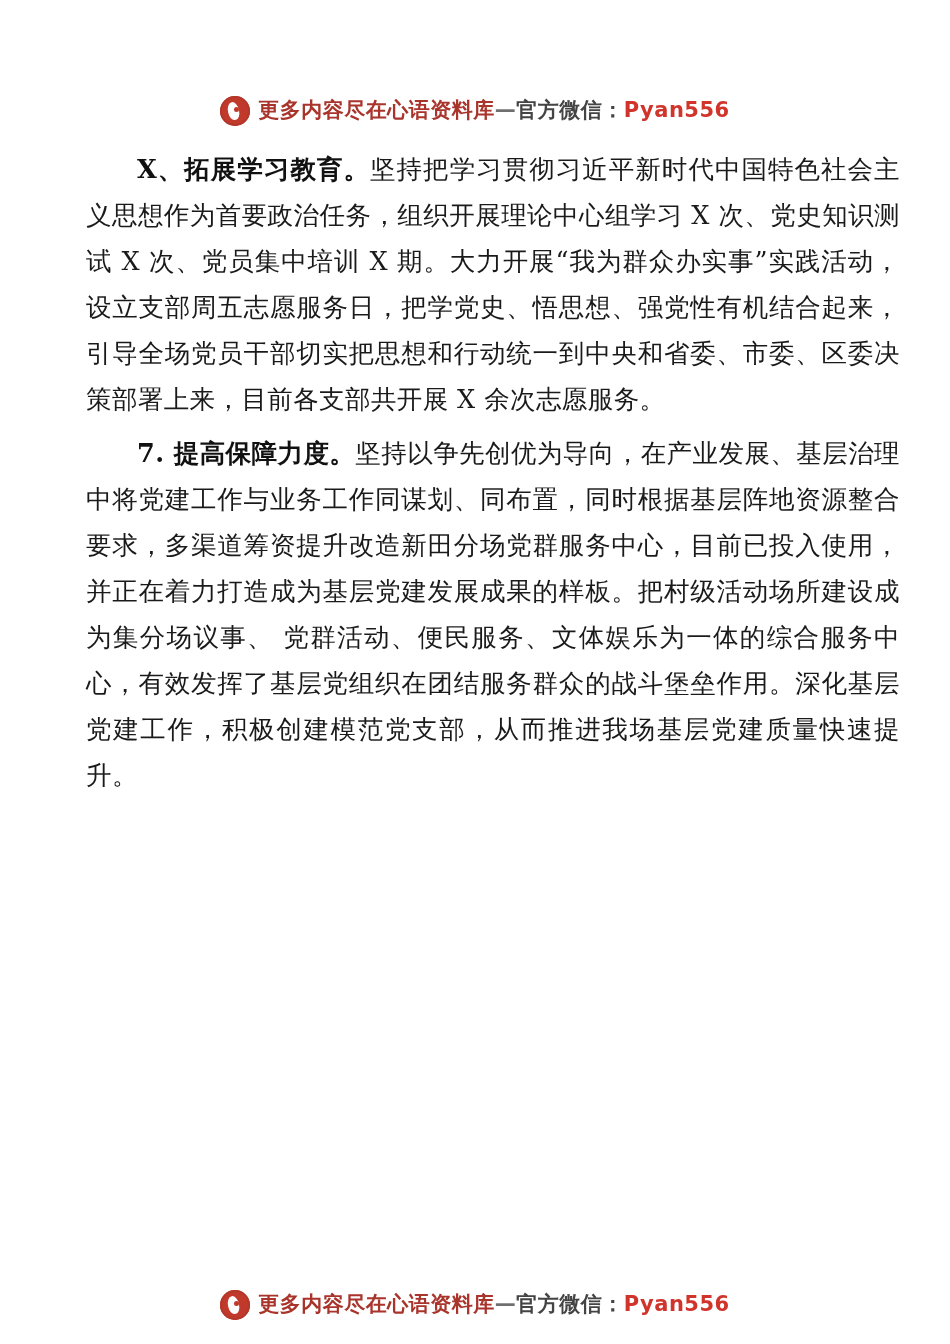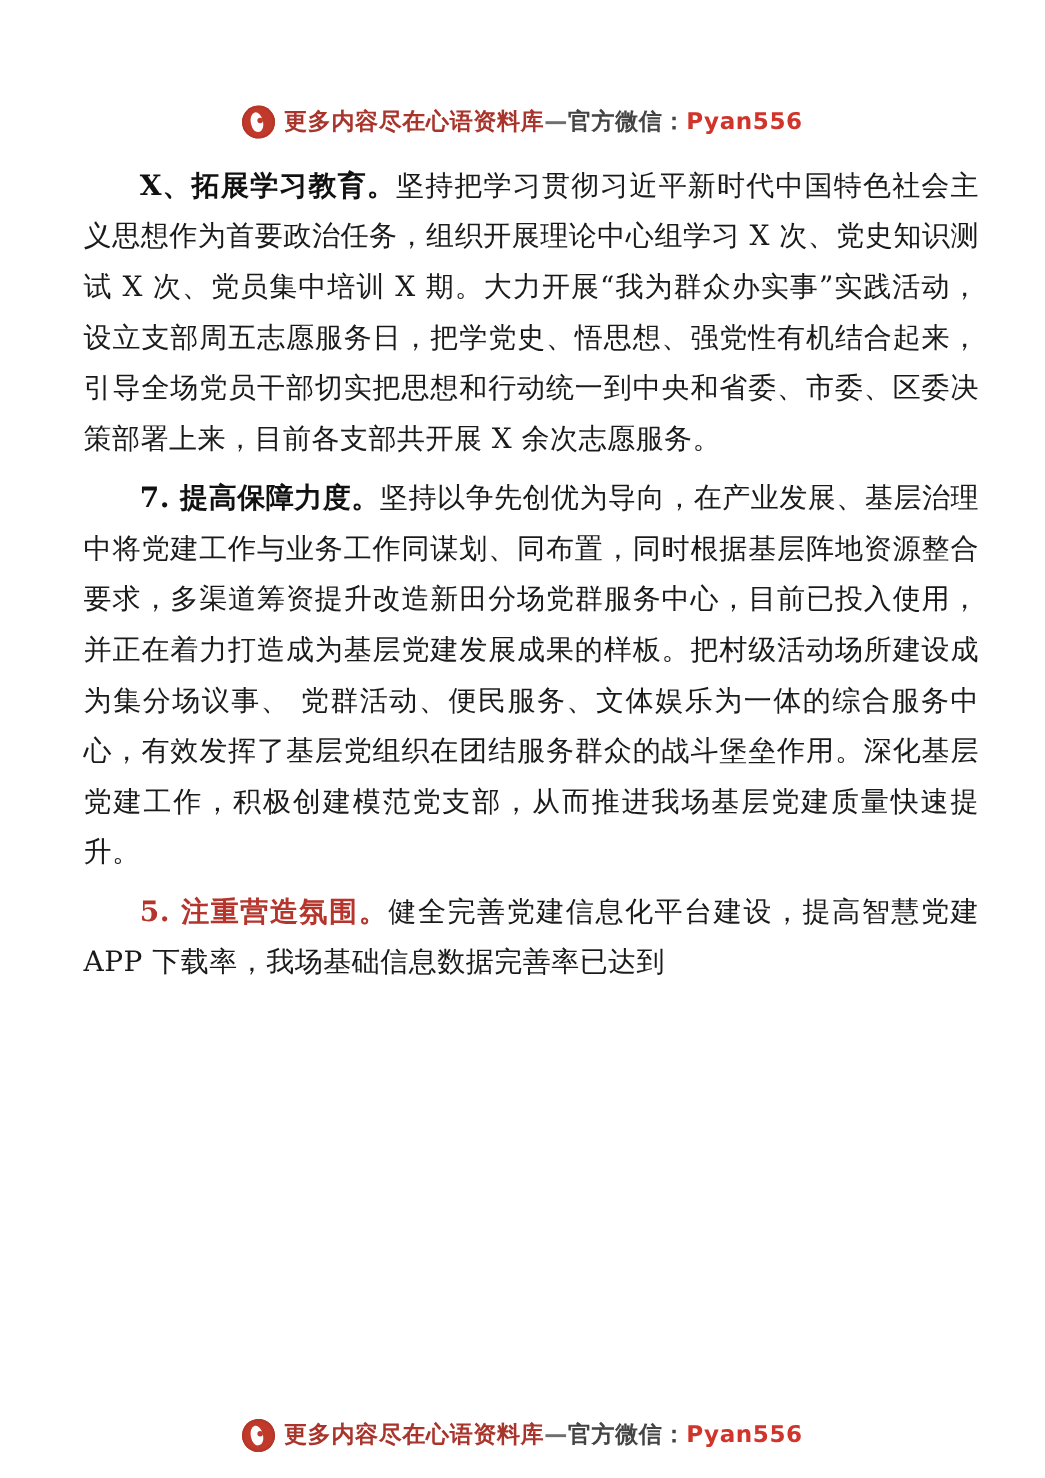--- a/index.html
+++ b/index.html
@@ -89,21 +89,21 @@
   }
   .wm-text .handle {
     color: #d0342b;
     font-weight: bold;
   }
 
   
   .content {
     position: absolute;
     top: 146px;
-    left: 76px;
+    left: 86px;
     width: 814px;
   }
   p.para {
     margin: 0 0 8px 0;
     font-size: 25.5px;
     line-height: 46px;
     text-align: justify;
     text-justify: inter-ideograph;
     text-indent: 2em;
     letter-spacing: 0.4px;
@@ -134,23 +134,20 @@
 
     <p class="para">
       <span class="lead">X、拓展学习教育。</span><span>坚持把学习贯彻习近平新时代中国特色社会主义思想作为首要政治任务，组织开展理论中心组学习 X 次、党史知识测试 X 次、党员集中培训 X 期。大力开展“我为群众办实事”实践活动，设立支部周五志愿服务日，把学党史、悟思想、强党性有机结合起来，引导全场党员干部切实把思想和行动统一到中央和省委、市委、区委决策部署上来，目前各支部共开展 X 余次志愿服务。</span>
     </p>
 
     <p class="para">
       <span class="lead">7. 提高保障力度。</span><span>坚持以争先创优为导向，在产业发展、基层治理中将党建工作与业务工作同谋划、同布置，同时根据基层阵地资源整合要求，多渠道筹资提升改造新田分场党群服务中心，目前已投入使用，并正在着力打造成为基层党建发展成果的样板。把村级活动场所建设成为集分场议事、 党群活动、便民服务、文体娱乐为一体的综合服务中心，有效发挥了基层党组织在团结服务群众的战斗堡垒作用。深化基层党建工作，积极创建模范党支部，从而推进我场基层党建质量快速提升。</span>
     </p>
 
 
-    <p class="para">
-      <span class="lead-red">5. 注重营造氛围。</span><span>健全完善党建信息化平台建设，提高智慧党建 APP 下载率，我场基础信息数据完善率已达到</span>
-    </p>
 
   </div>
 
   <div class="wm wm-bottom">
     <div class="wm-logo"></div>
     <div class="wm-text">
       <span>更多内容尽在心语资料库</span><span class="sep">—</span><span class="wx">官方微信：</span><span class="handle">Pyan556</span>
     </div>
   </div>
 

